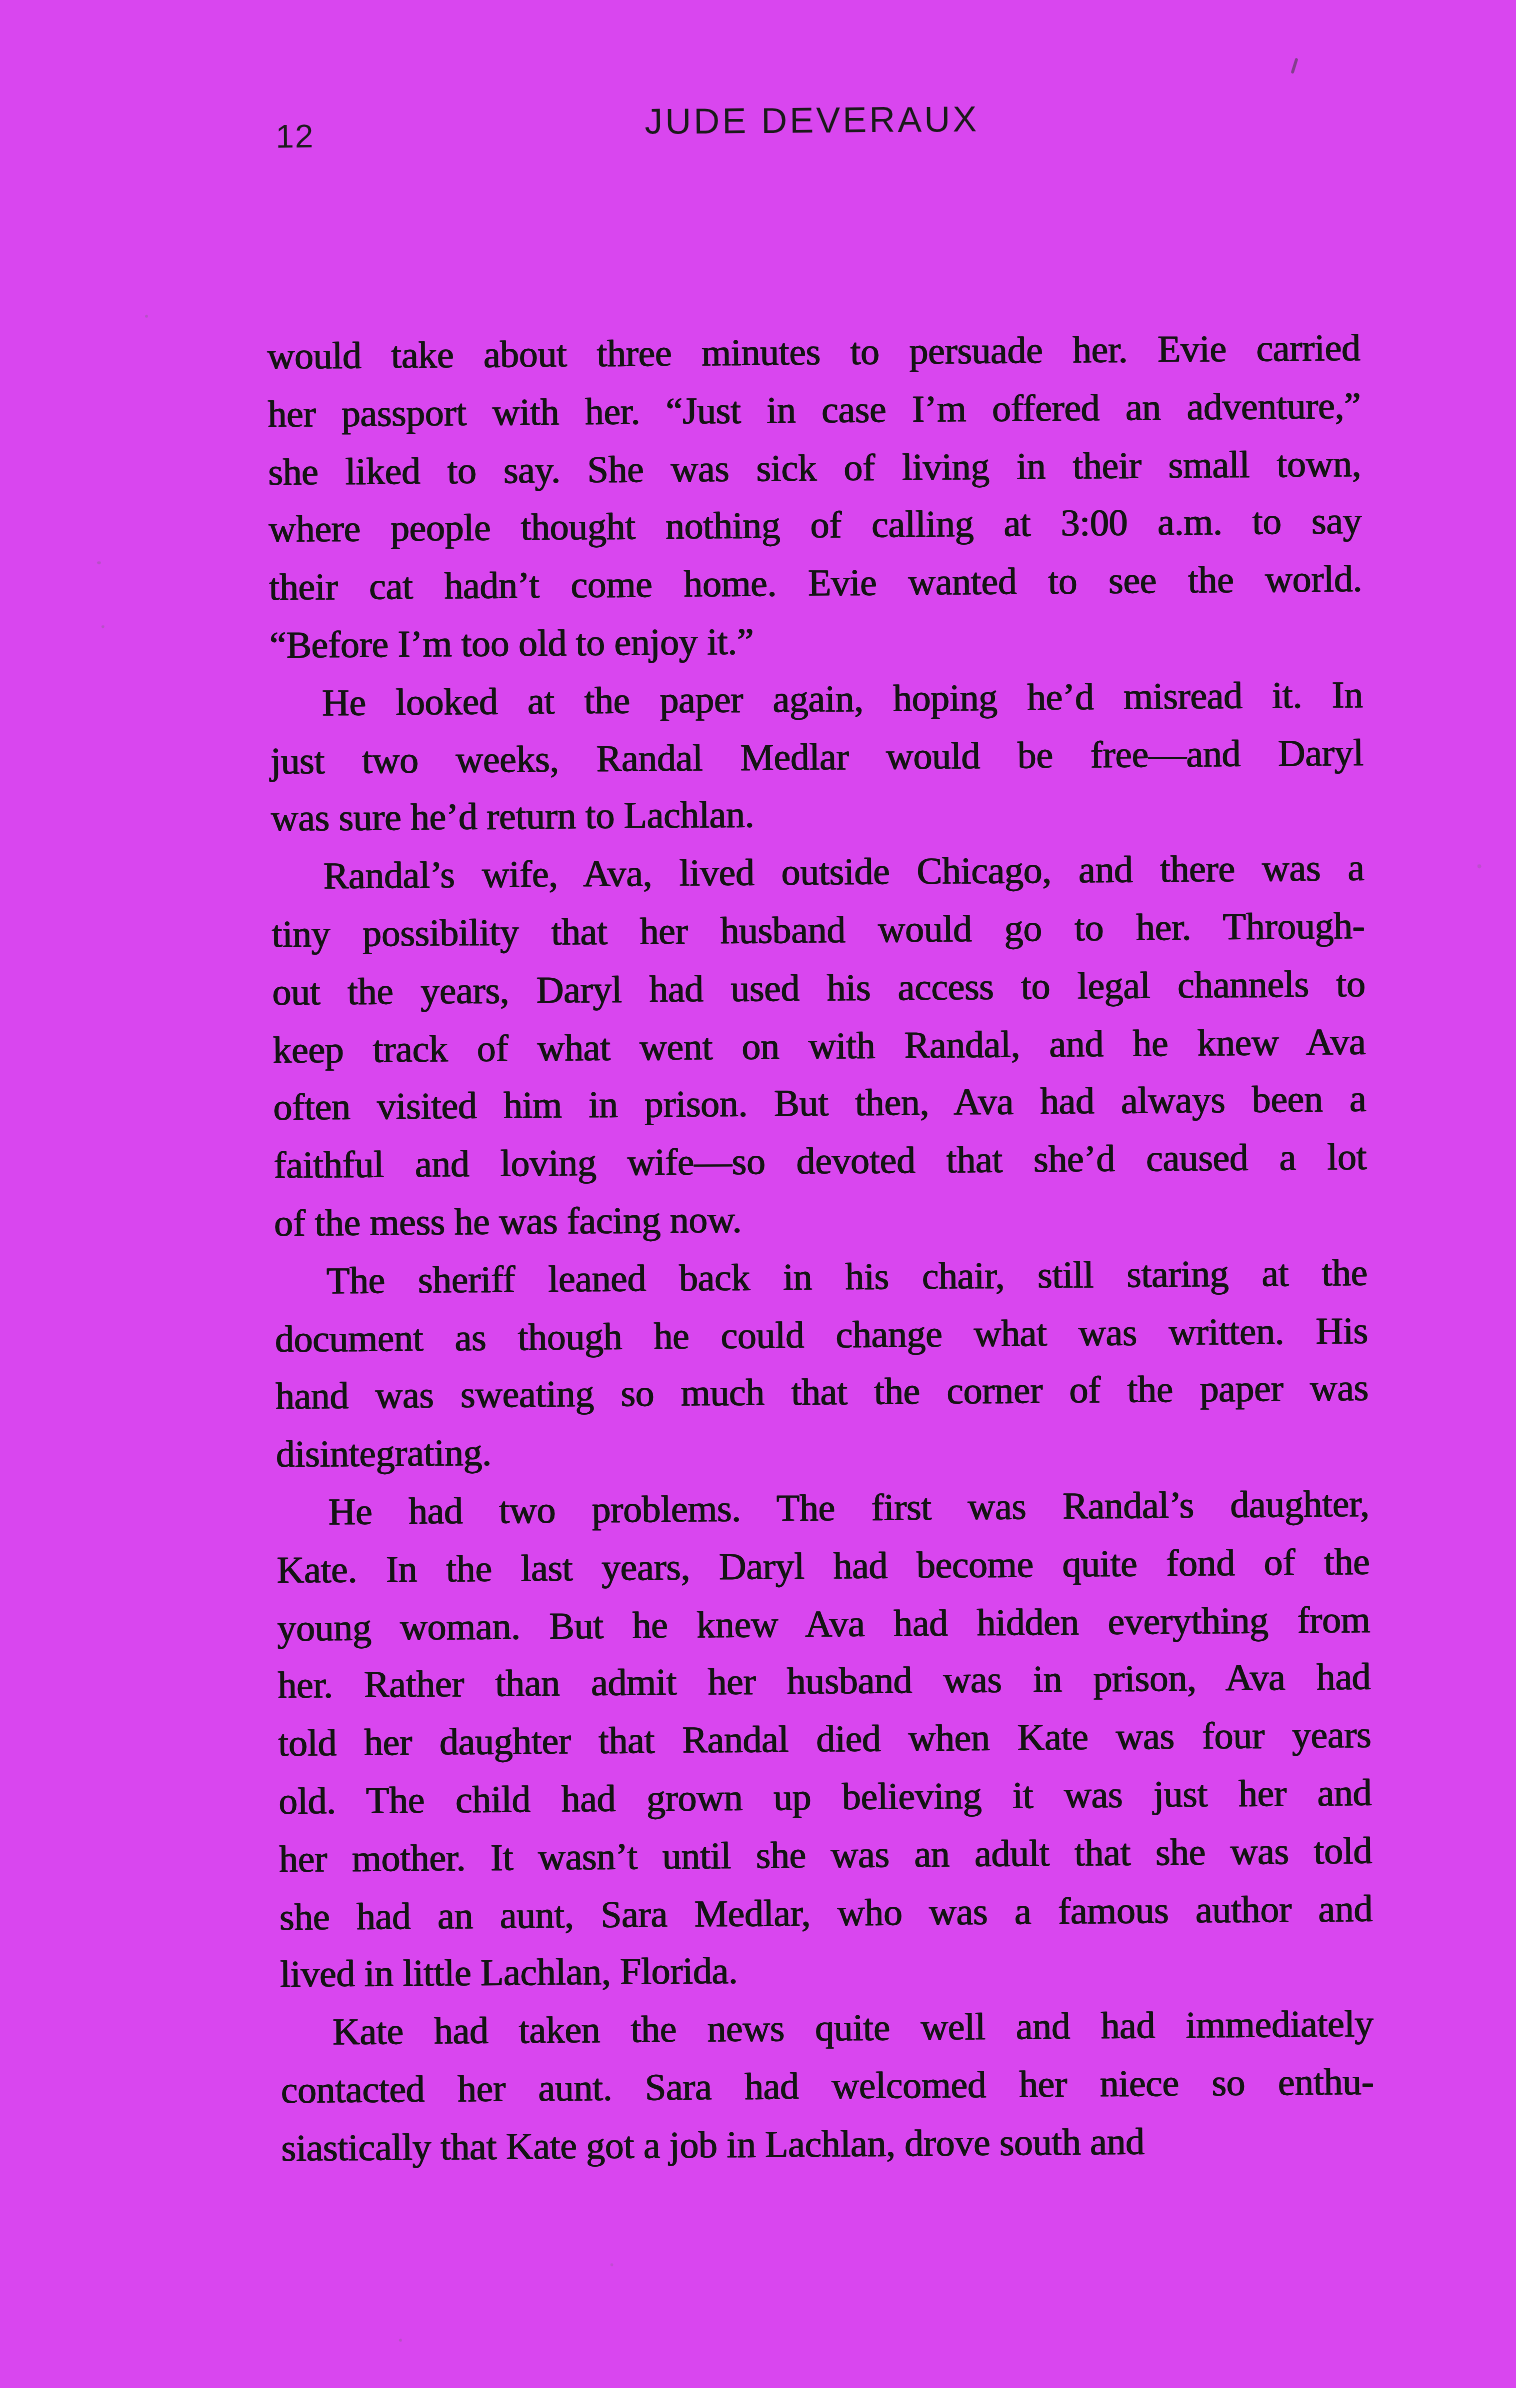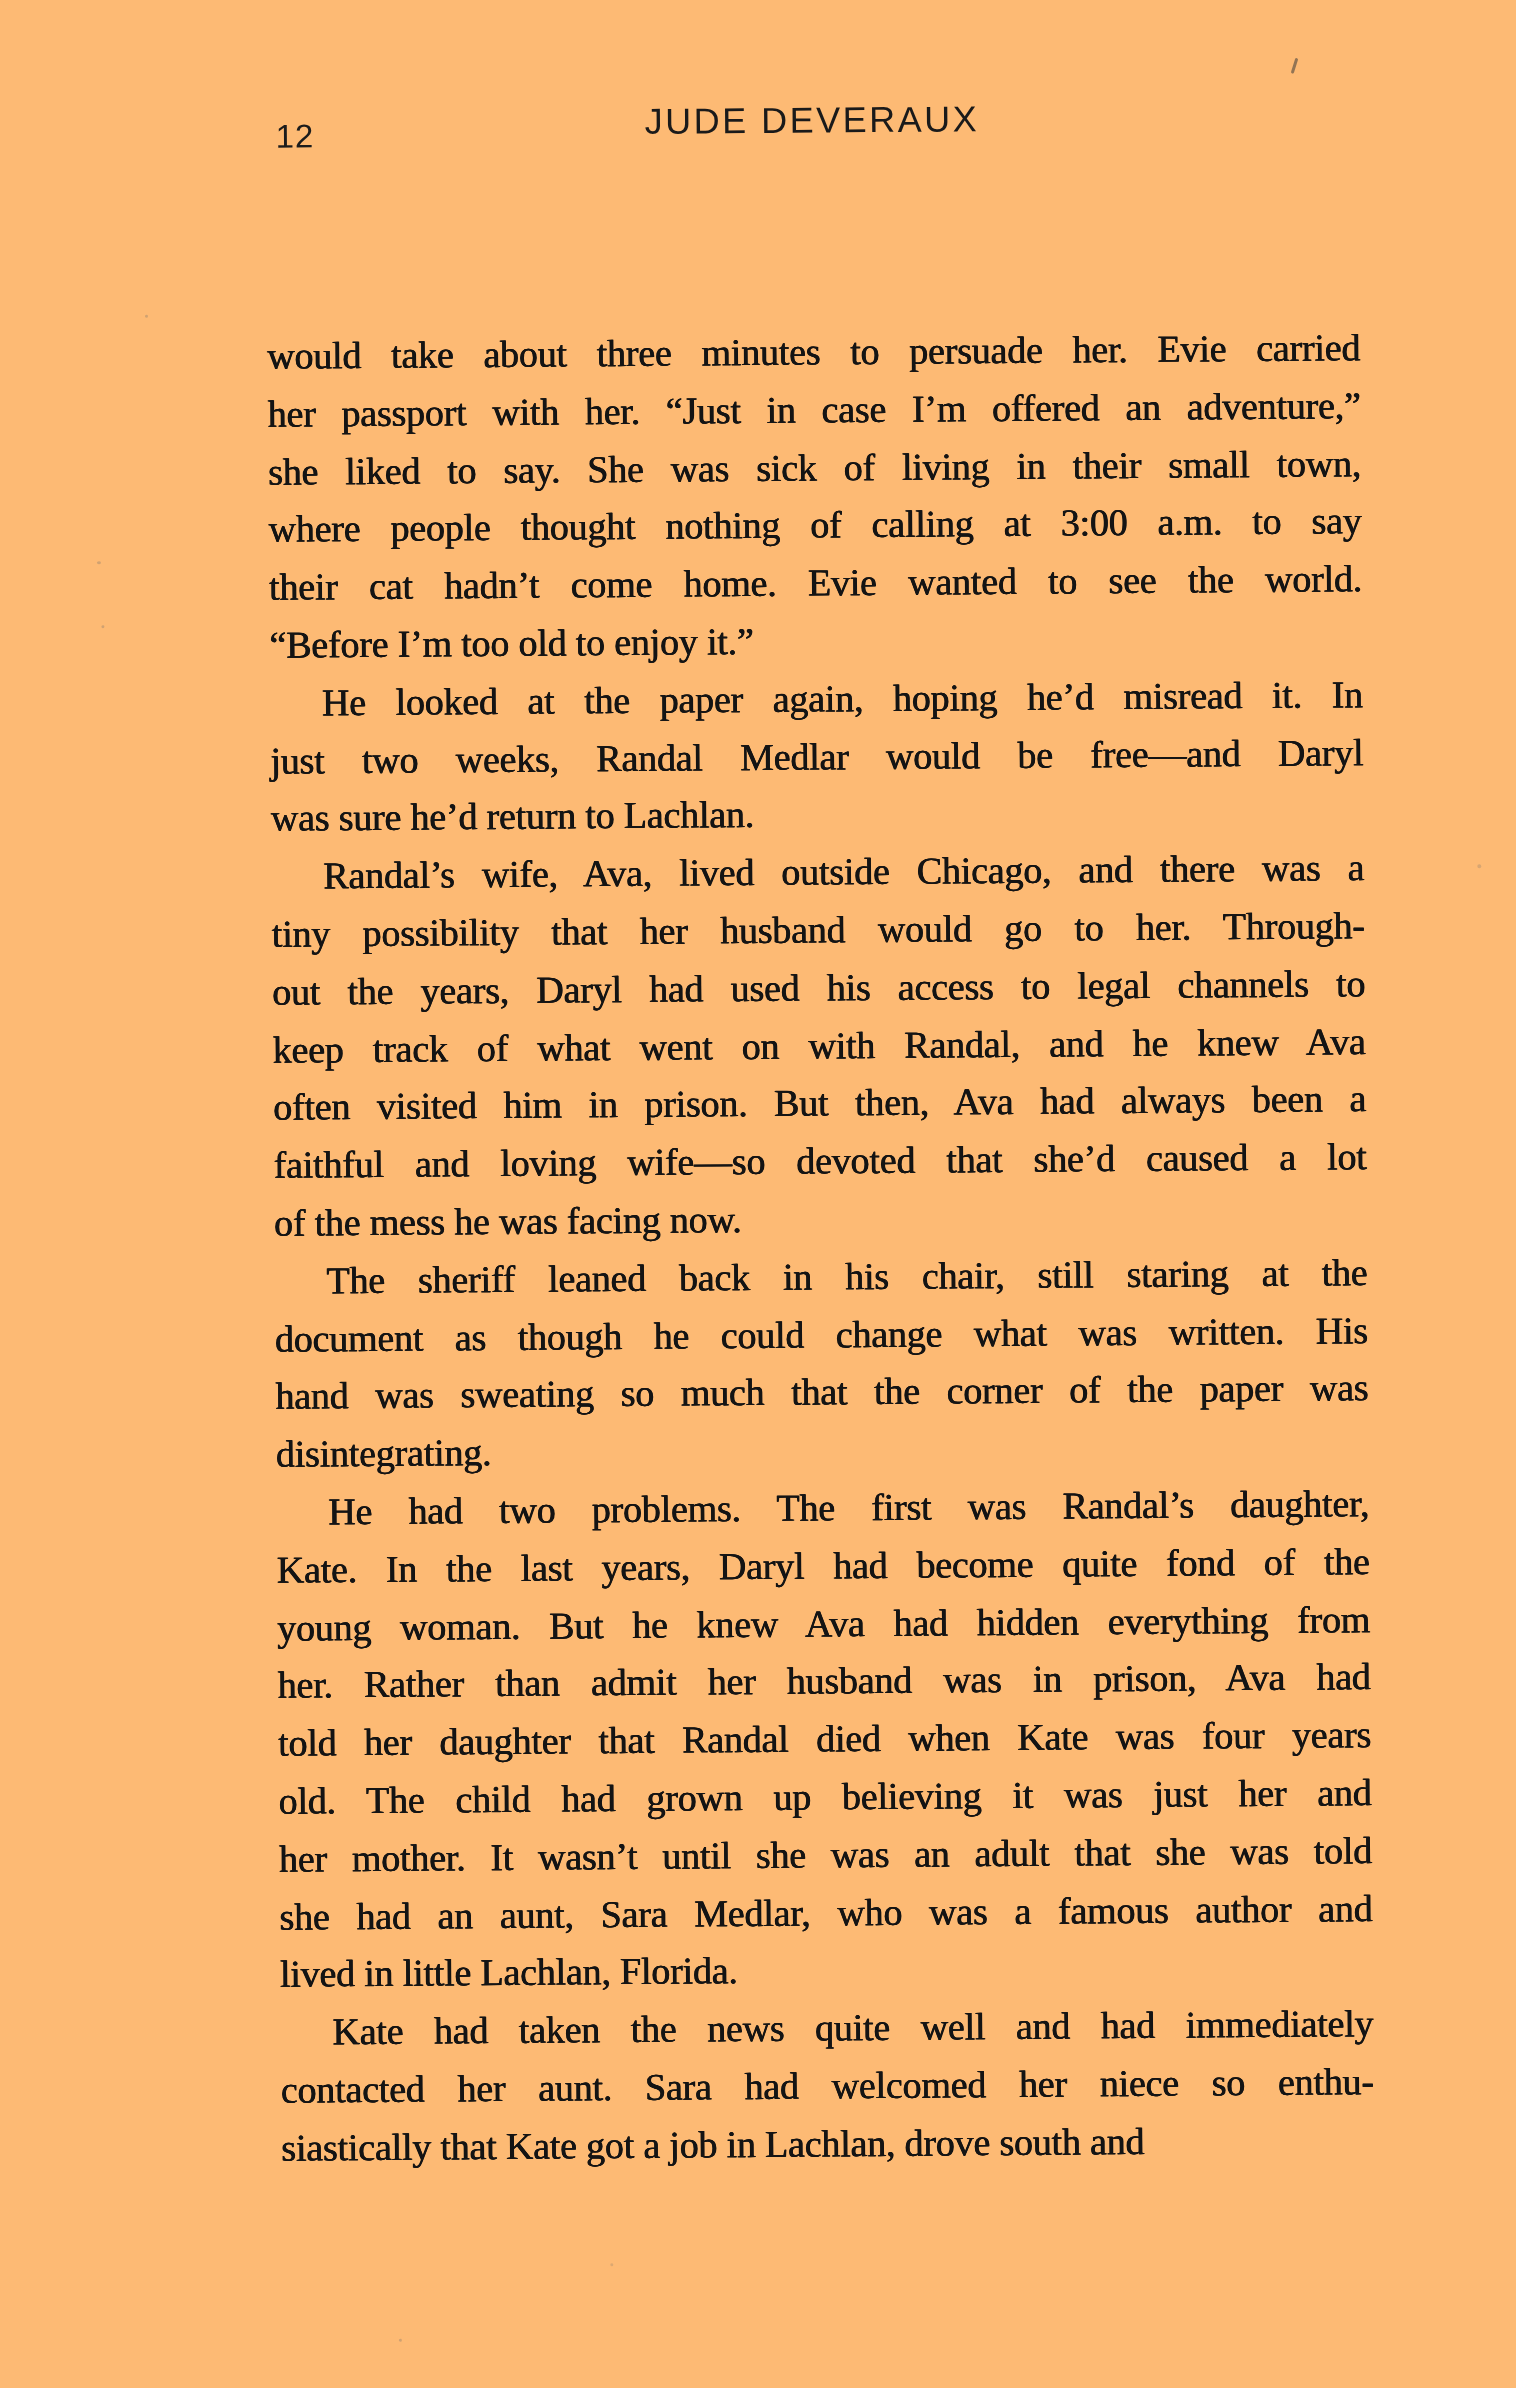--- a/index.html
+++ b/index.html
@@ -1,20 +1,20 @@
 <!DOCTYPE html>
 <html><head>
 <meta charset="utf-8">
 <style>
   html, body { margin: 0; padding: 0; background: #ffffff; }
   .page {
     position: relative;
     width: 1516px;
     height: 2388px;
-    background: #fdba74;
+    background: #d946ef;
     overflow: hidden;
     font-family: "Liberation Serif", serif;
     color: #141414;
   }
   .scan-rotate {
     position: absolute;
     inset: 0;
     transform: rotate(-0.45deg);
     transform-origin: 50% 40%;
   }

